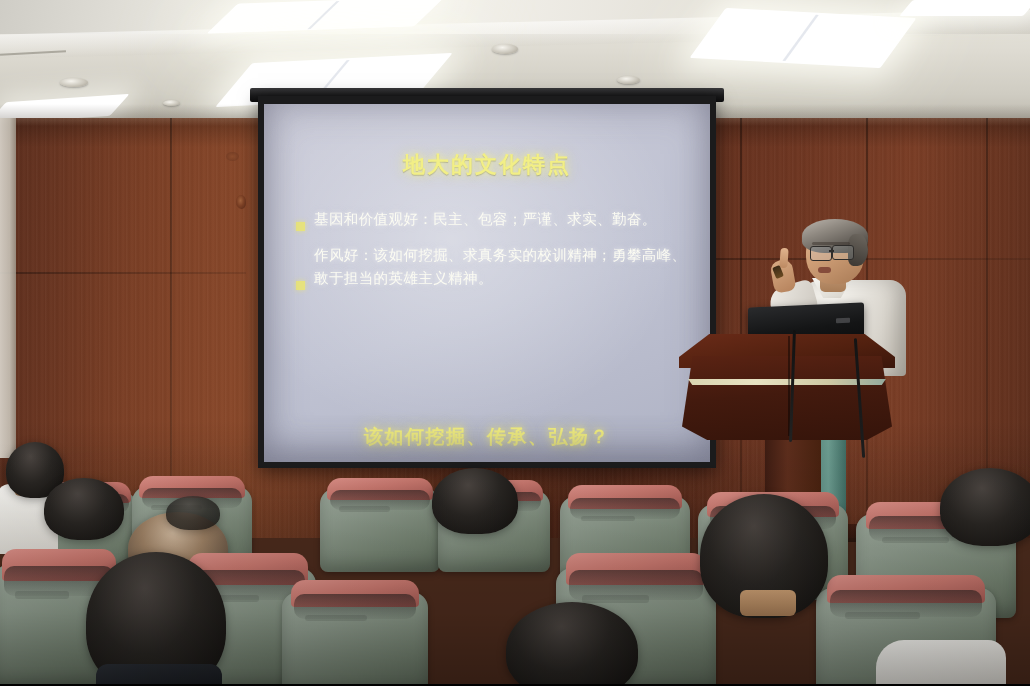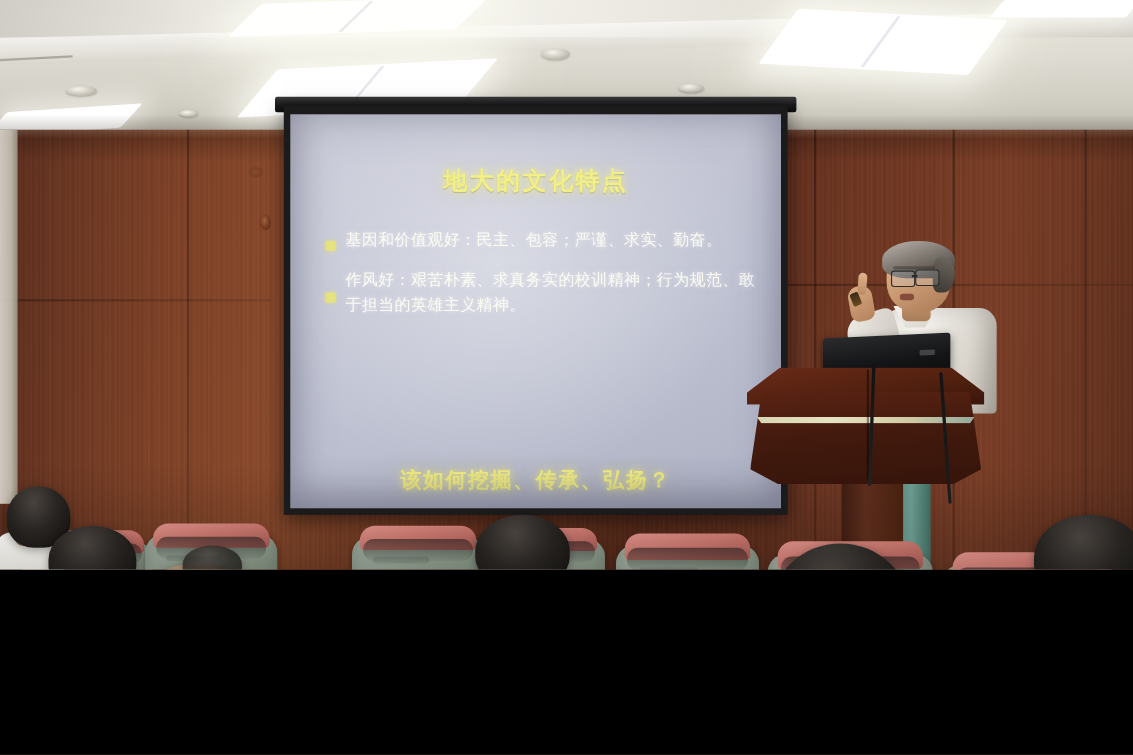--- a/index.html
+++ b/index.html
@@ -1,18 +1,18 @@
 <!DOCTYPE html>
 <html><head>
 <meta charset="utf-8">
 <title>Lecture Hall Presentation</title>
 <style>
   html,body{margin:0;padding:0;background:#000;}
   #scene{
-    position:relative;width:1030px;height:518px;overflow:hidden;
+    position:relative;width:1030px;height:684px;overflow:hidden;
     font-family:"DejaVu Sans","Liberation Sans",sans-serif;
     background:#4a2a1c;
   }
   .abs{position:absolute;}
 
   
   #ceiling{left:0;top:0;width:1030px;height:126px;
     background:linear-gradient(180deg,#e9e7e0 0%,#dedbd2 40%,#cfccc2 75%,#b9b5aa 100%);}
   #ceiling-band-top{left:0;top:0;width:1030px;height:34px;
     background:linear-gradient(100deg,#cfcdc6 0%,#e8e6df 18%,#f2f0ea 45%,#e3e0d8 70%,#d4d1c8 100%);}
@@ -89,21 +89,21 @@
     box-shadow:inset 0 0 42px rgba(90,90,110,.40), inset 0 -16px 30px rgba(70,70,90,.30);
     pointer-events:none;}
 
   
   .slide-title{
     position:absolute;left:0;top:46px;width:100%;text-align:center;
     color:#f2ef86;font-size:22px;font-weight:bold;letter-spacing:2px;
     text-shadow:0 0 7px rgba(246,243,140,.85),0 0 16px rgba(230,226,110,.45),0 1px 1px rgba(80,80,40,.4);
   }
   .bullets{position:absolute;left:32px;top:104px;width:392px;}
-  .bullet-row{display:flex;align-items:center;margin-bottom:13px;}
+  .bullet-row{display:flex;align-items:flex-end;margin-bottom:13px;}
   .bullet-mark{flex:0 0 auto;width:9px;height:9px;background:#e8e47e;margin:7px 9px 0 0;
     box-shadow:0 0 5px rgba(232,228,126,.8);}
   .bullet-text{
     color:#fbfbf2;font-size:14.5px;line-height:23px;letter-spacing:.4px;
     text-shadow:0 0 5px rgba(255,255,255,.55),0 0 12px rgba(220,220,235,.30);
   }
   .slide-question{
     position:absolute;left:0;top:320px;width:100%;text-align:center;
     color:#f4f07e;font-size:19px;font-weight:bold;letter-spacing:1.5px;
     text-shadow:0 0 7px rgba(244,240,126,.9),0 0 18px rgba(226,220,100,.45);
@@ -264,21 +264,21 @@
 
     <div class="slide-title">地大的文化特点</div>
 
     <div class="bullets">
       <div class="bullet-row">
         <span class="bullet-mark"></span>
         <span class="bullet-text">基因和价值观好：民主、包容；严谨、求实、勤奋。</span>
       </div>
       <div class="bullet-row">
         <span class="bullet-mark"></span>
-        <span class="bullet-text">作风好：艰苦朴素、求真务实的校训精神；行为规范、敢于担当的英雄主义精神。</span>
+        <span class="bullet-text">作风好：该如何挖掘、求真务实的校训精神；勇攀高峰、敢于担当的英雄主义精神。</span>
       </div>
     </div>
 
     <div class="slide-question">该如何挖掘、传承、弘扬？</div>
 
     <div class="abs" id="screen-vignette"></div>
   </div>
 
   <div class="abs" id="podium-teal-side"></div>
   <div class="abs" id="podium-teal-col"></div>

